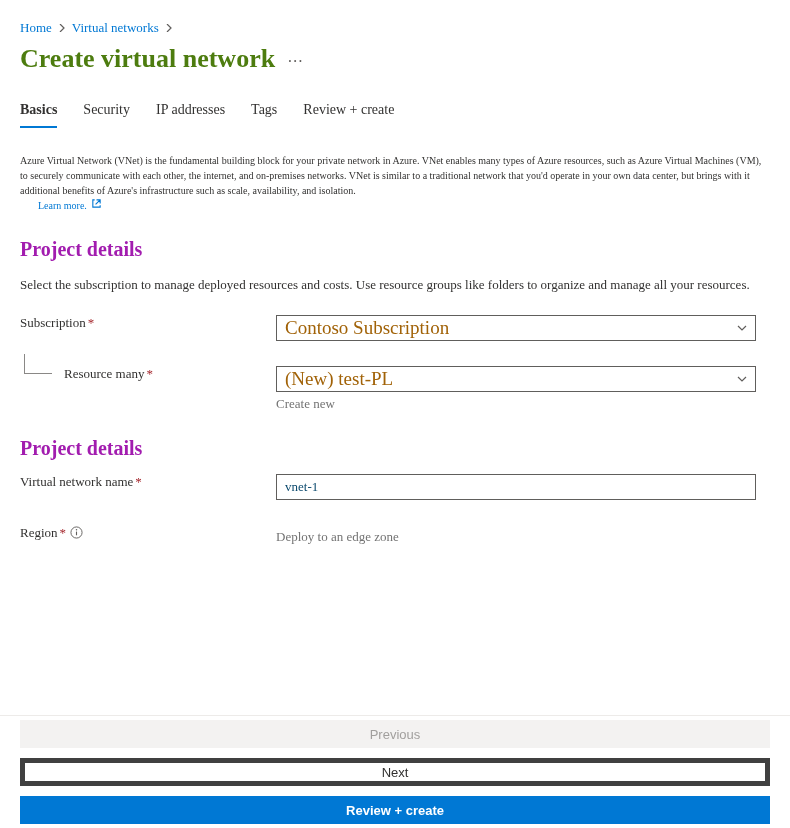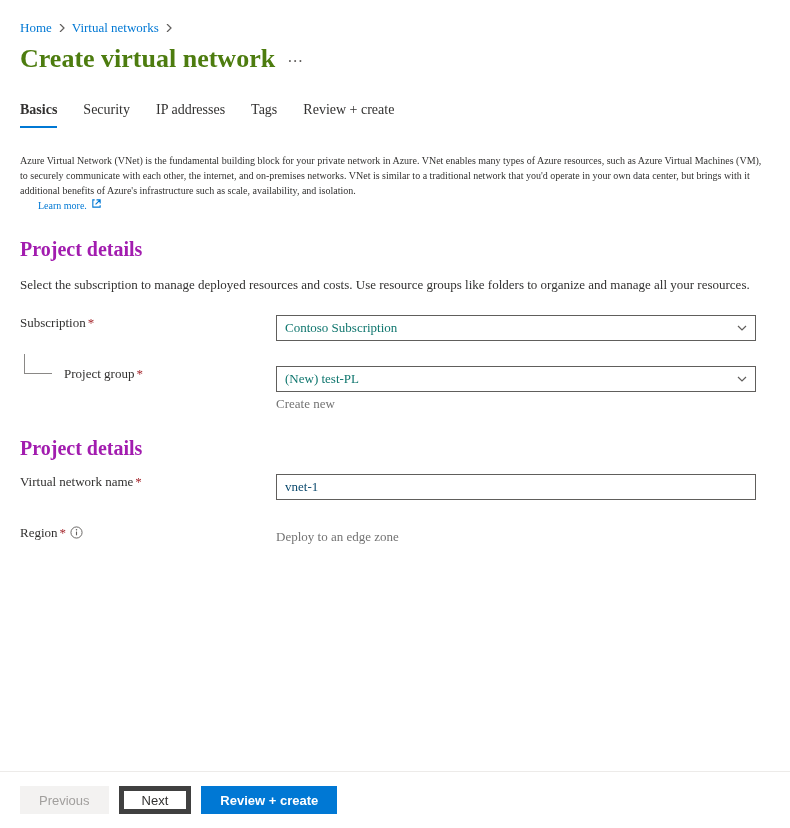--- a/index.html
+++ b/index.html
@@ -140,23 +140,23 @@
       font-size: 13px;
       font-family: inherit;
       color: #0c4a6e;
       background: #fff;
     }
     .form-select {
       width: 100%;
       height: 26px;
       border: 1px solid #605e5c;
       padding: 0 28px 0 8px;
-      font-size: 13px;
+      font-size: 19px;
       font-family: inherit;
-      color: #0f766e;
+      color: #a16207;
       background: #fff;
       appearance: none;
       -webkit-appearance: none;
       position: relative;
     }
     .select-wrap {
       position: relative;
       width: 100%;
     }
     .select-chevron {
@@ -183,24 +183,25 @@
       margin-left: 4px;
       color: #605e5c;
       cursor: pointer;
     }
     .footer {
       position: absolute;
       bottom: 0;
       left: 0;
       right: 0;
       border-top: 1px solid #edebe9;
-      padding: 14px 20px;
+      padding: 4px 20px;
       display: flex;
       gap: 10px;
       background: #fff;
+      flex-direction: column;
     }
     .btn {
       height: 28px;
       padding: 0 18px;
       font-size: 13px;
       font-family: inherit;
       cursor: pointer;
       border: 5px solid #404040;
       background: #fff;
       color: #323130;
@@ -279,21 +280,21 @@
               <path d="M2 4 L6 8 L10 4" stroke="currentColor" stroke-width="1.2" fill="none"></path>
             </svg>
         </span>
       </div>
     </div>
   </div>
 
   <div class="form-row">
     <div class="form-label-col">
       <div class="indent-connector"></div>
-      <span>Project group</span>
+      <span>Resource many</span>
       <span class="required">*</span>
     </div>
     <div class="form-input-col">
       <div class="select-wrap">
         <input class="form-select" type="text" readonly="" value="(New) test-PL" style="">
         <span class="select-chevron">
           <svg viewBox="0 0 12 12">
               <path d="M2 4 L6 8 L10 4" stroke="currentColor" stroke-width="1.2" fill="none"></path>
             </svg>
         </span>

